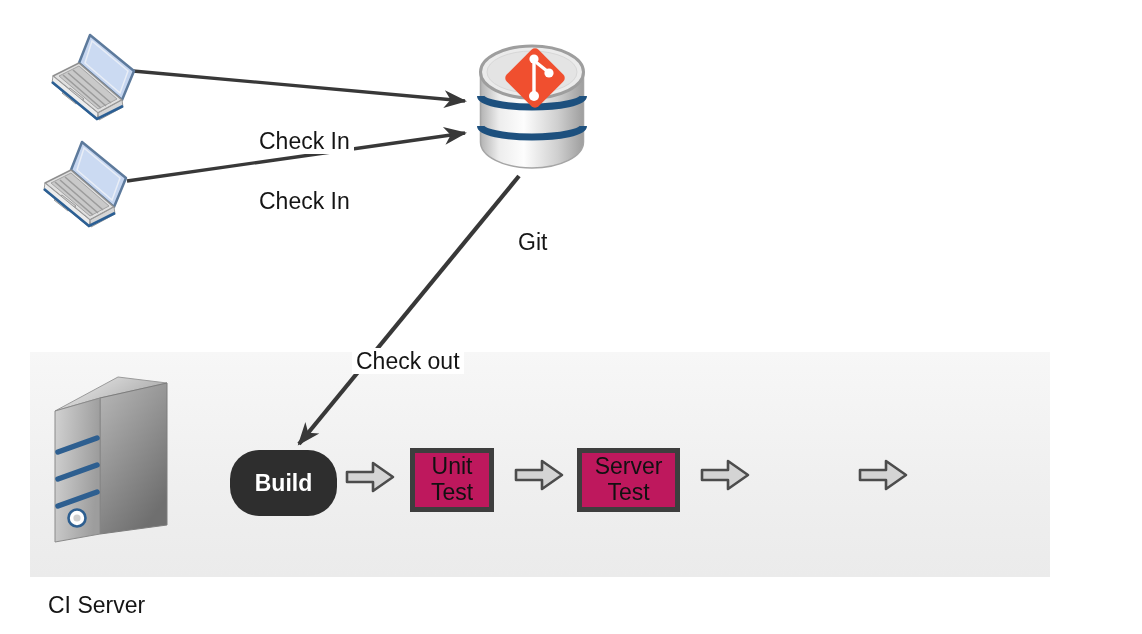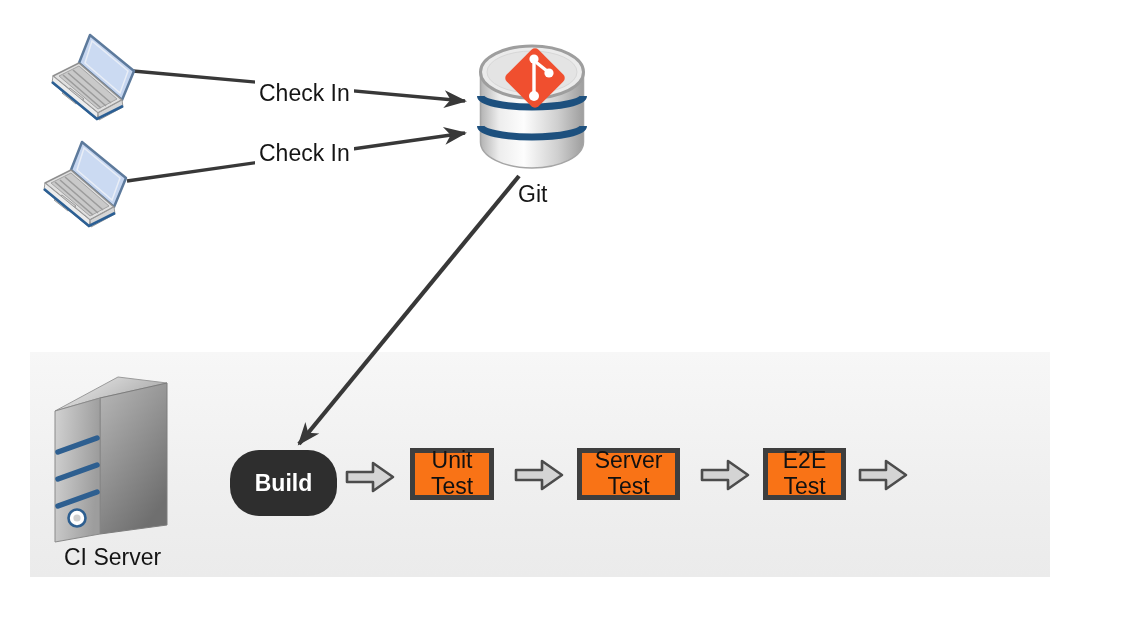--- a/index.html
+++ b/index.html
@@ -8,30 +8,31 @@
     font-family:"Liberation Sans", sans-serif;color:#111;overflow:hidden;
   }
   #ci-panel{
     position:absolute;left:30px;top:352px;width:1020px;height:225px;
     background:linear-gradient(180deg,#f7f7f7 0%,#efefef 60%,#ebebeb 100%);
   }
   svg.layer{position:absolute;left:0;top:0;}
   .lbl{
     position:absolute;font-size:23px;line-height:1.05;color:#151515;
     white-space:nowrap;
+    margin-top:48px;
   }
   .lbl.on-line{background:#ffffff;padding:1px 4px;}
   #build-node{
     position:absolute;left:230px;top:450px;width:107px;height:66px;
     background:#2e2e2e;border-radius:29px;color:#ffffff;font-weight:bold;
     font-size:23px;display:flex;align-items:center;justify-content:center;
   }
   .stage-box{
-    position:absolute;top:448px;height:52px;box-sizing:border-box;
-    border:5px solid #3e3e3e;background:#f97316;color:#111;
+    position:absolute;top:448px;height:64px;box-sizing:border-box;
+    border:5px solid #3e3e3e;background:#be185d;color:#111;
     display:flex;align-items:center;justify-content:center;text-align:center;
     font-size:23px;line-height:1.12;padding:9px 2px;
   }
   #stage-box-unit{left:410px;width:84px;}
   #stage-box-service{left:577px;width:103px;}
   #stage-box-e2e{left:763px;width:83px;}
   #stage-box-deploy{left:918px;width:104px;}
   .block-arrow{position:absolute;width:50px;height:36px;}
   #flow-arrow-1{left:345px;top:459px;}
   #flow-arrow-2{left:514px;top:457px;}
@@ -133,27 +134,27 @@
       <line x1="58" y1="479" x2="97" y2="465" stroke="#2e5f90" stroke-width="5.5" stroke-linecap="round"></line>
       <line x1="58" y1="506" x2="97" y2="492" stroke="#2e5f90" stroke-width="5.5" stroke-linecap="round"></line>
       <circle cx="77" cy="518" r="8.5" fill="#ffffff" stroke="#2e5f90" stroke-width="2.6"></circle>
       <circle cx="77" cy="518" r="3.6" fill="#cfcfcf"></circle>
     </g>
   </svg>
 
   <div class="lbl on-line" style="left:255px;top:80px;">Check In</div>
   <div class="lbl on-line" style="left:255px;top:140px;">Check In</div>
   <div class="lbl" style="left:518px;top:182px;text-align:right;">Git</div>
-  <div class="lbl" style="left:64px;top:545px;">CI Server</div>
+  <div class="lbl on-line" style="left:352px;top:300px;">Check out</div>
+  <div class="lbl" style="left:48px;top:545px;">CI Server</div>
 
   <div id="build-node">Build</div>
 
   <div class="stage-box" id="stage-box-unit">Unit Test</div>
   <div class="stage-box" id="stage-box-service">Server Test</div>
-  <div class="stage-box" id="stage-box-e2e">E2E Test</div>
 
   <svg class="block-arrow" id="flow-arrow-1" viewBox="0 0 50 36">
     <polygon points="2,13 28,13 28,4 48,18 28,32 28,23 2,23" fill="#d4d4d4" stroke="#4c4c4c" stroke-width="2.6" stroke-linejoin="round"></polygon>
   </svg>
   <svg class="block-arrow" id="flow-arrow-2" viewBox="0 0 50 36">
     <polygon points="2,13 28,13 28,4 48,18 28,32 28,23 2,23" fill="#d4d4d4" stroke="#4c4c4c" stroke-width="2.6" stroke-linejoin="round"></polygon>
   </svg>
   <svg class="block-arrow" id="flow-arrow-3" viewBox="0 0 50 36">
     <polygon points="2,13 28,13 28,4 48,18 28,32 28,23 2,23" fill="#d4d4d4" stroke="#4c4c4c" stroke-width="2.6" stroke-linejoin="round"></polygon>
   </svg>

